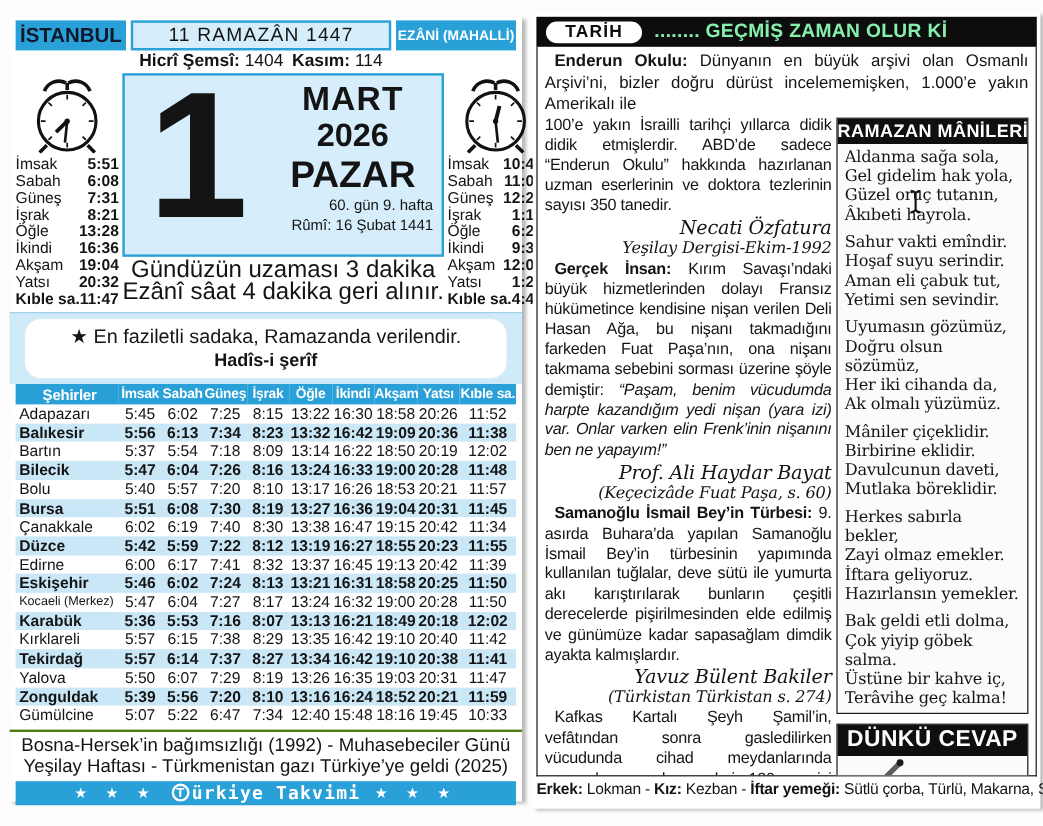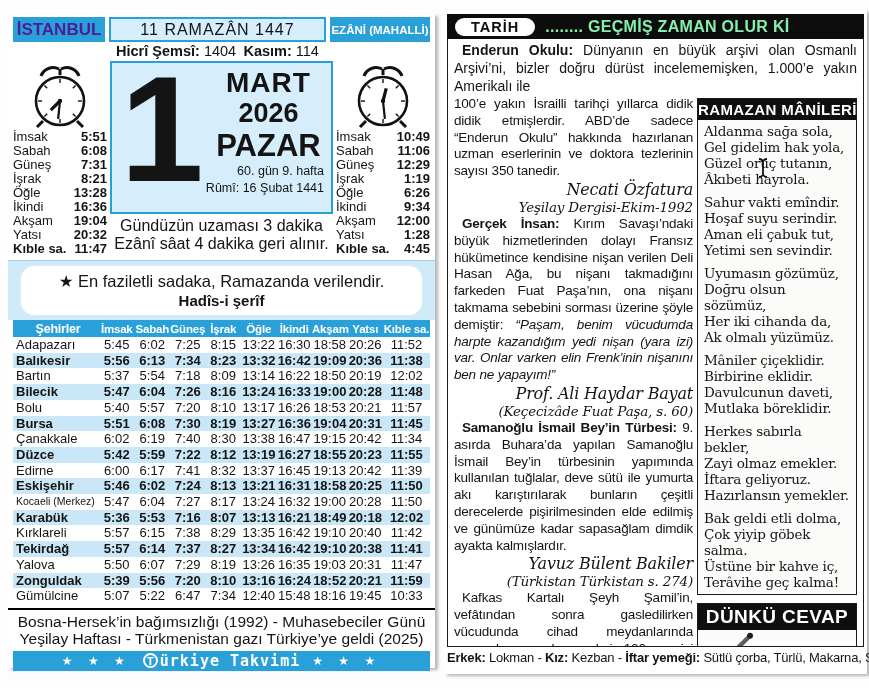--- a/index.html
+++ b/index.html
@@ -14,21 +14,21 @@
     margin:0;width:869px;height:688px;position:relative;overflow:hidden;
     background:#fdfdfd;color:var(--ink);
     font-family:"Liberation Sans",sans-serif;
   }
   .page{position:absolute;background:#fff;box-shadow:3px 2px 3px rgba(0,0,0,.28)}
   .left-page{left:8px;top:14px;width:427px;height:654px}
   .right-page{left:444px;top:10px;width:423px;height:664px}
 
   
   .lp-header{display:flex;gap:4px;margin:3px 5px 0 5px;height:25px}
-  .lp-city{width:92px;background:var(--blue);color:#4c1d95;font-weight:bold;font-size:17px;display:flex;align-items:center;justify-content:center}
+  .lp-city{width:92px;background:var(--blue);color:#0f172a;font-weight:bold;font-size:17px;display:flex;align-items:center;justify-content:center}
   .lp-hijri{flex:1;background:var(--lightblue);border:2px solid var(--blue);font-weight:normal;font-size:16px;display:flex;align-items:center;justify-content:center;letter-spacing:1px}
   .lp-ezani{width:100px;background:var(--blue);color:#fff;font-weight:bold;font-size:11.5px;display:flex;align-items:center;justify-content:center;white-space:nowrap}
   .lp-hicri{margin:1px 105px 0 97px;text-align:center;font-size:14.5px;height:17px;white-space:nowrap}
 
   .lp-main{display:flex;margin:1px 5px 0}
   .lp-col{width:94px;display:flex;flex-direction:column;align-items:center}
   .lp-mid{flex:1;margin:0 3px}
   .clock{margin:1px 0 2px}
   .t-list{width:100%}
   .t-row{display:flex;justify-content:space-between;font-size:13px;line-height:14px;height:14px;white-space:nowrap}
@@ -36,37 +36,37 @@
   .t-row:last-child .t-lbl{font-weight:bold}
 
   .date-box{height:153px;background:var(--lightblue);border:2.5px solid var(--blue);display:flex}
   .big-day{width:44%;font-size:150px;font-weight:bold;line-height:132px;text-align:center;letter-spacing:-6px}
   .date-right{flex:1;text-align:center;padding-top:5px}
   .month{font-size:28px;font-weight:bold;line-height:30px;letter-spacing:1px}
   .year{font-size:27px;font-weight:bold;line-height:30px}
   .weekday{font-size:31px;font-weight:bold;line-height:35px}
   .day-info{font-size:12.5px;margin-top:1px;text-align:right;padding-right:7px;white-space:nowrap}
   .rumi{font-size:12.5px;margin-top:3px;text-align:right;padding-right:7px;white-space:nowrap}
-  .lp-notes{text-align:center;font-size:16px;line-height:17.5px;margin-top:3px;white-space:nowrap}
+  .lp-notes{text-align:center;font-size:20px;line-height:17.5px;margin-top:3px;white-space:nowrap}
 
   .hadith-band{margin-top:4px;background:var(--band);padding:4px 12px;border-top:1px solid #9fd0ea}
   .hadith-box{background:#fff;border:1px solid #dcebf4;border-radius:14px;text-align:center;padding:5px 4px 6px}
   .hadith-text{font-size:16.5px;line-height:20px}
   .hadith-src{font-weight:bold;font-size:15px;margin-top:1px}
 
   table.cities{width:417px;margin:0 5px;border-collapse:collapse;table-layout:fixed}
   .cities th{background:var(--blue);color:#fff;font-size:11.5px;font-weight:bold;height:17px;padding:0;text-align:center;letter-spacing:-0.2px;white-space:nowrap}
   .cities th.c0{text-align:center;padding-left:4px;font-size:12.5px;width:86px}
   .cities th.c9{width:47px}
   .cities td{font-size:13px;height:15.7px;line-height:15.7px;padding:0;text-align:center;white-space:nowrap;overflow:visible}
   .cities td.c0{text-align:left;padding-left:3px}
   .cities td.small{font-size:10.5px}
   .cities tbody tr:nth-child(even){background:var(--stripe);font-weight:bold}
 
-  .events{margin-top:4px;text-align:center;font-size:15.5px;line-height:17px;border-top:2px solid #000000;padding-top:3px;white-space:nowrap}
+  .events{margin-top:4px;text-align:center;font-size:15.5px;line-height:17px;border-top:2px solid #4d7c0f;padding-top:3px;white-space:nowrap}
   .lp-footer{margin:4px 5px 0;height:20px;background:var(--blue);color:#fff;display:flex;align-items:center;justify-content:center;gap:12px}
   .stars{font-size:12px;letter-spacing:6px;line-height:12px}
   .brand-wrap{display:flex;align-items:center;gap:2px}
   .logo-t{width:15px;height:15px;border:2px solid #fff;border-radius:50%;display:flex;align-items:center;justify-content:center;font-size:11px;font-weight:bold}
   .brand{font-family:"DejaVu Sans Mono",monospace;font-weight:bold;font-size:15px;letter-spacing:1px}
 
   
   .rp-header{height:25px;background:#0d0d0d;display:flex;align-items:center;gap:10px;padding:0 8px;margin:4px 3px 0 3px}
   .rp-badge{background:#fff;color:#0d0d0d;font-weight:bold;font-size:14.5px;border-radius:10px;padding:1px 16px;letter-spacing:1px}
   .rp-title{color:#86efac;font-weight:bold;font-size:16px;letter-spacing:.3px;white-space:nowrap}

